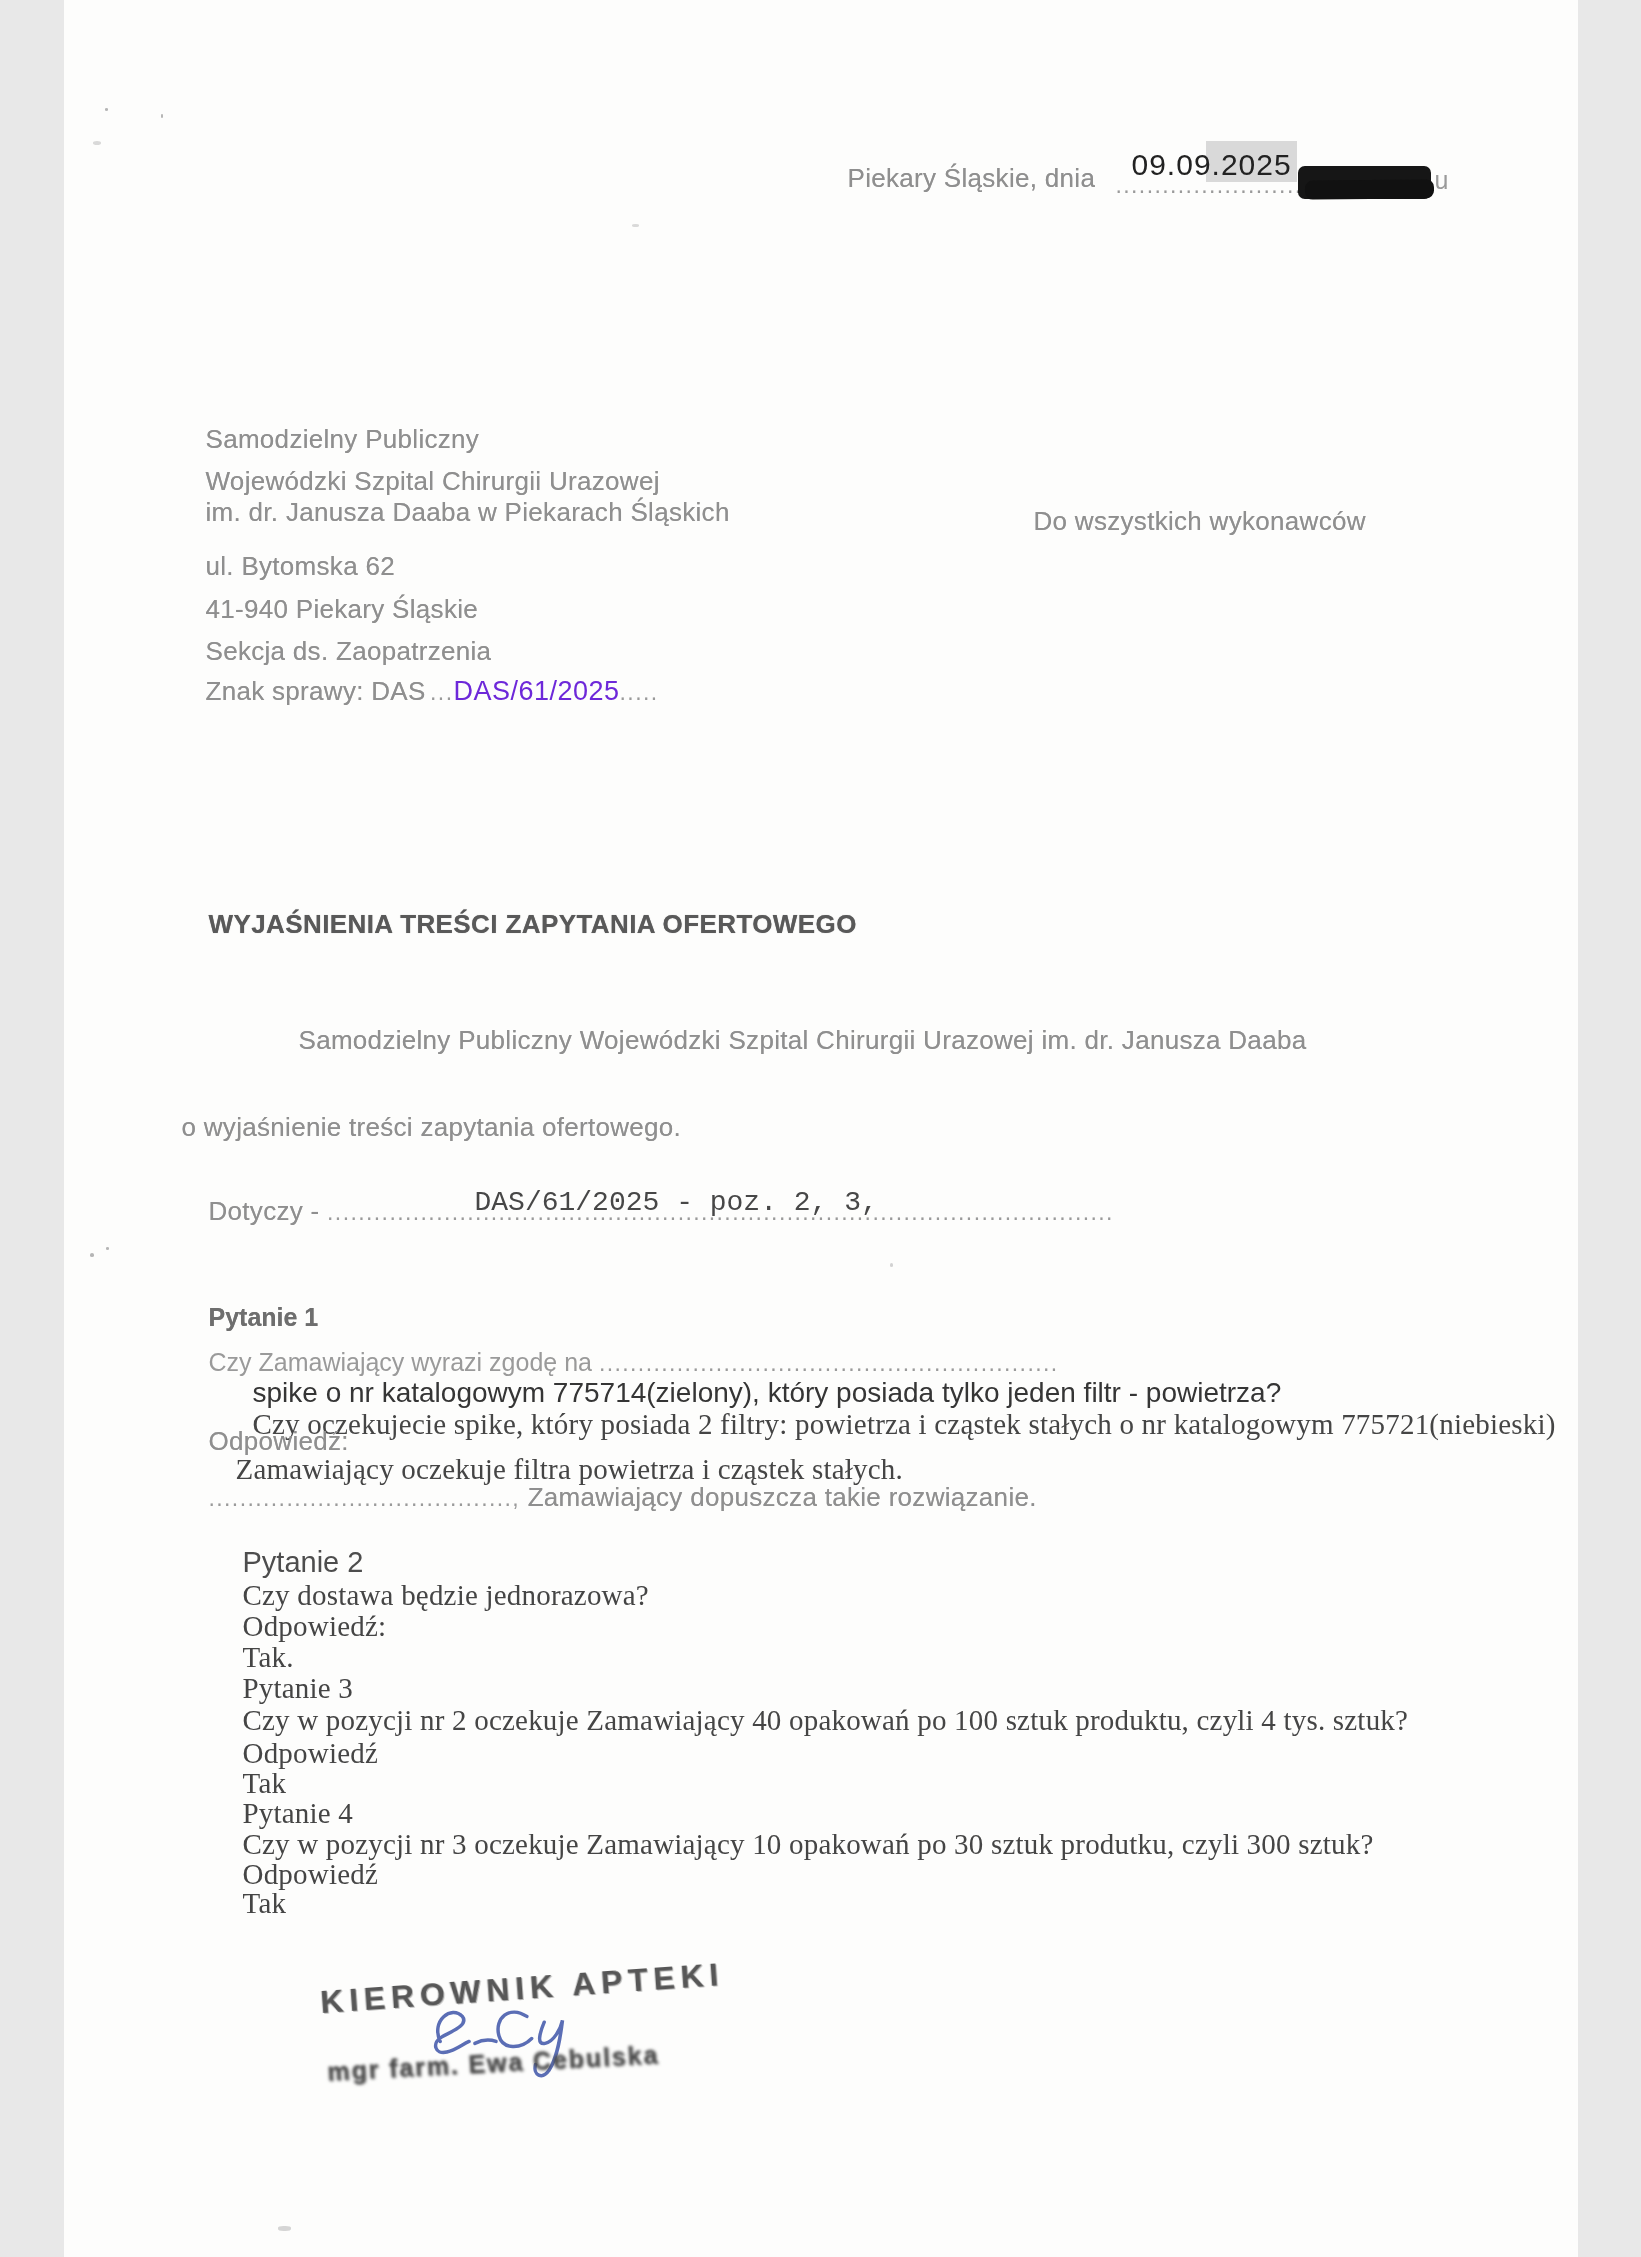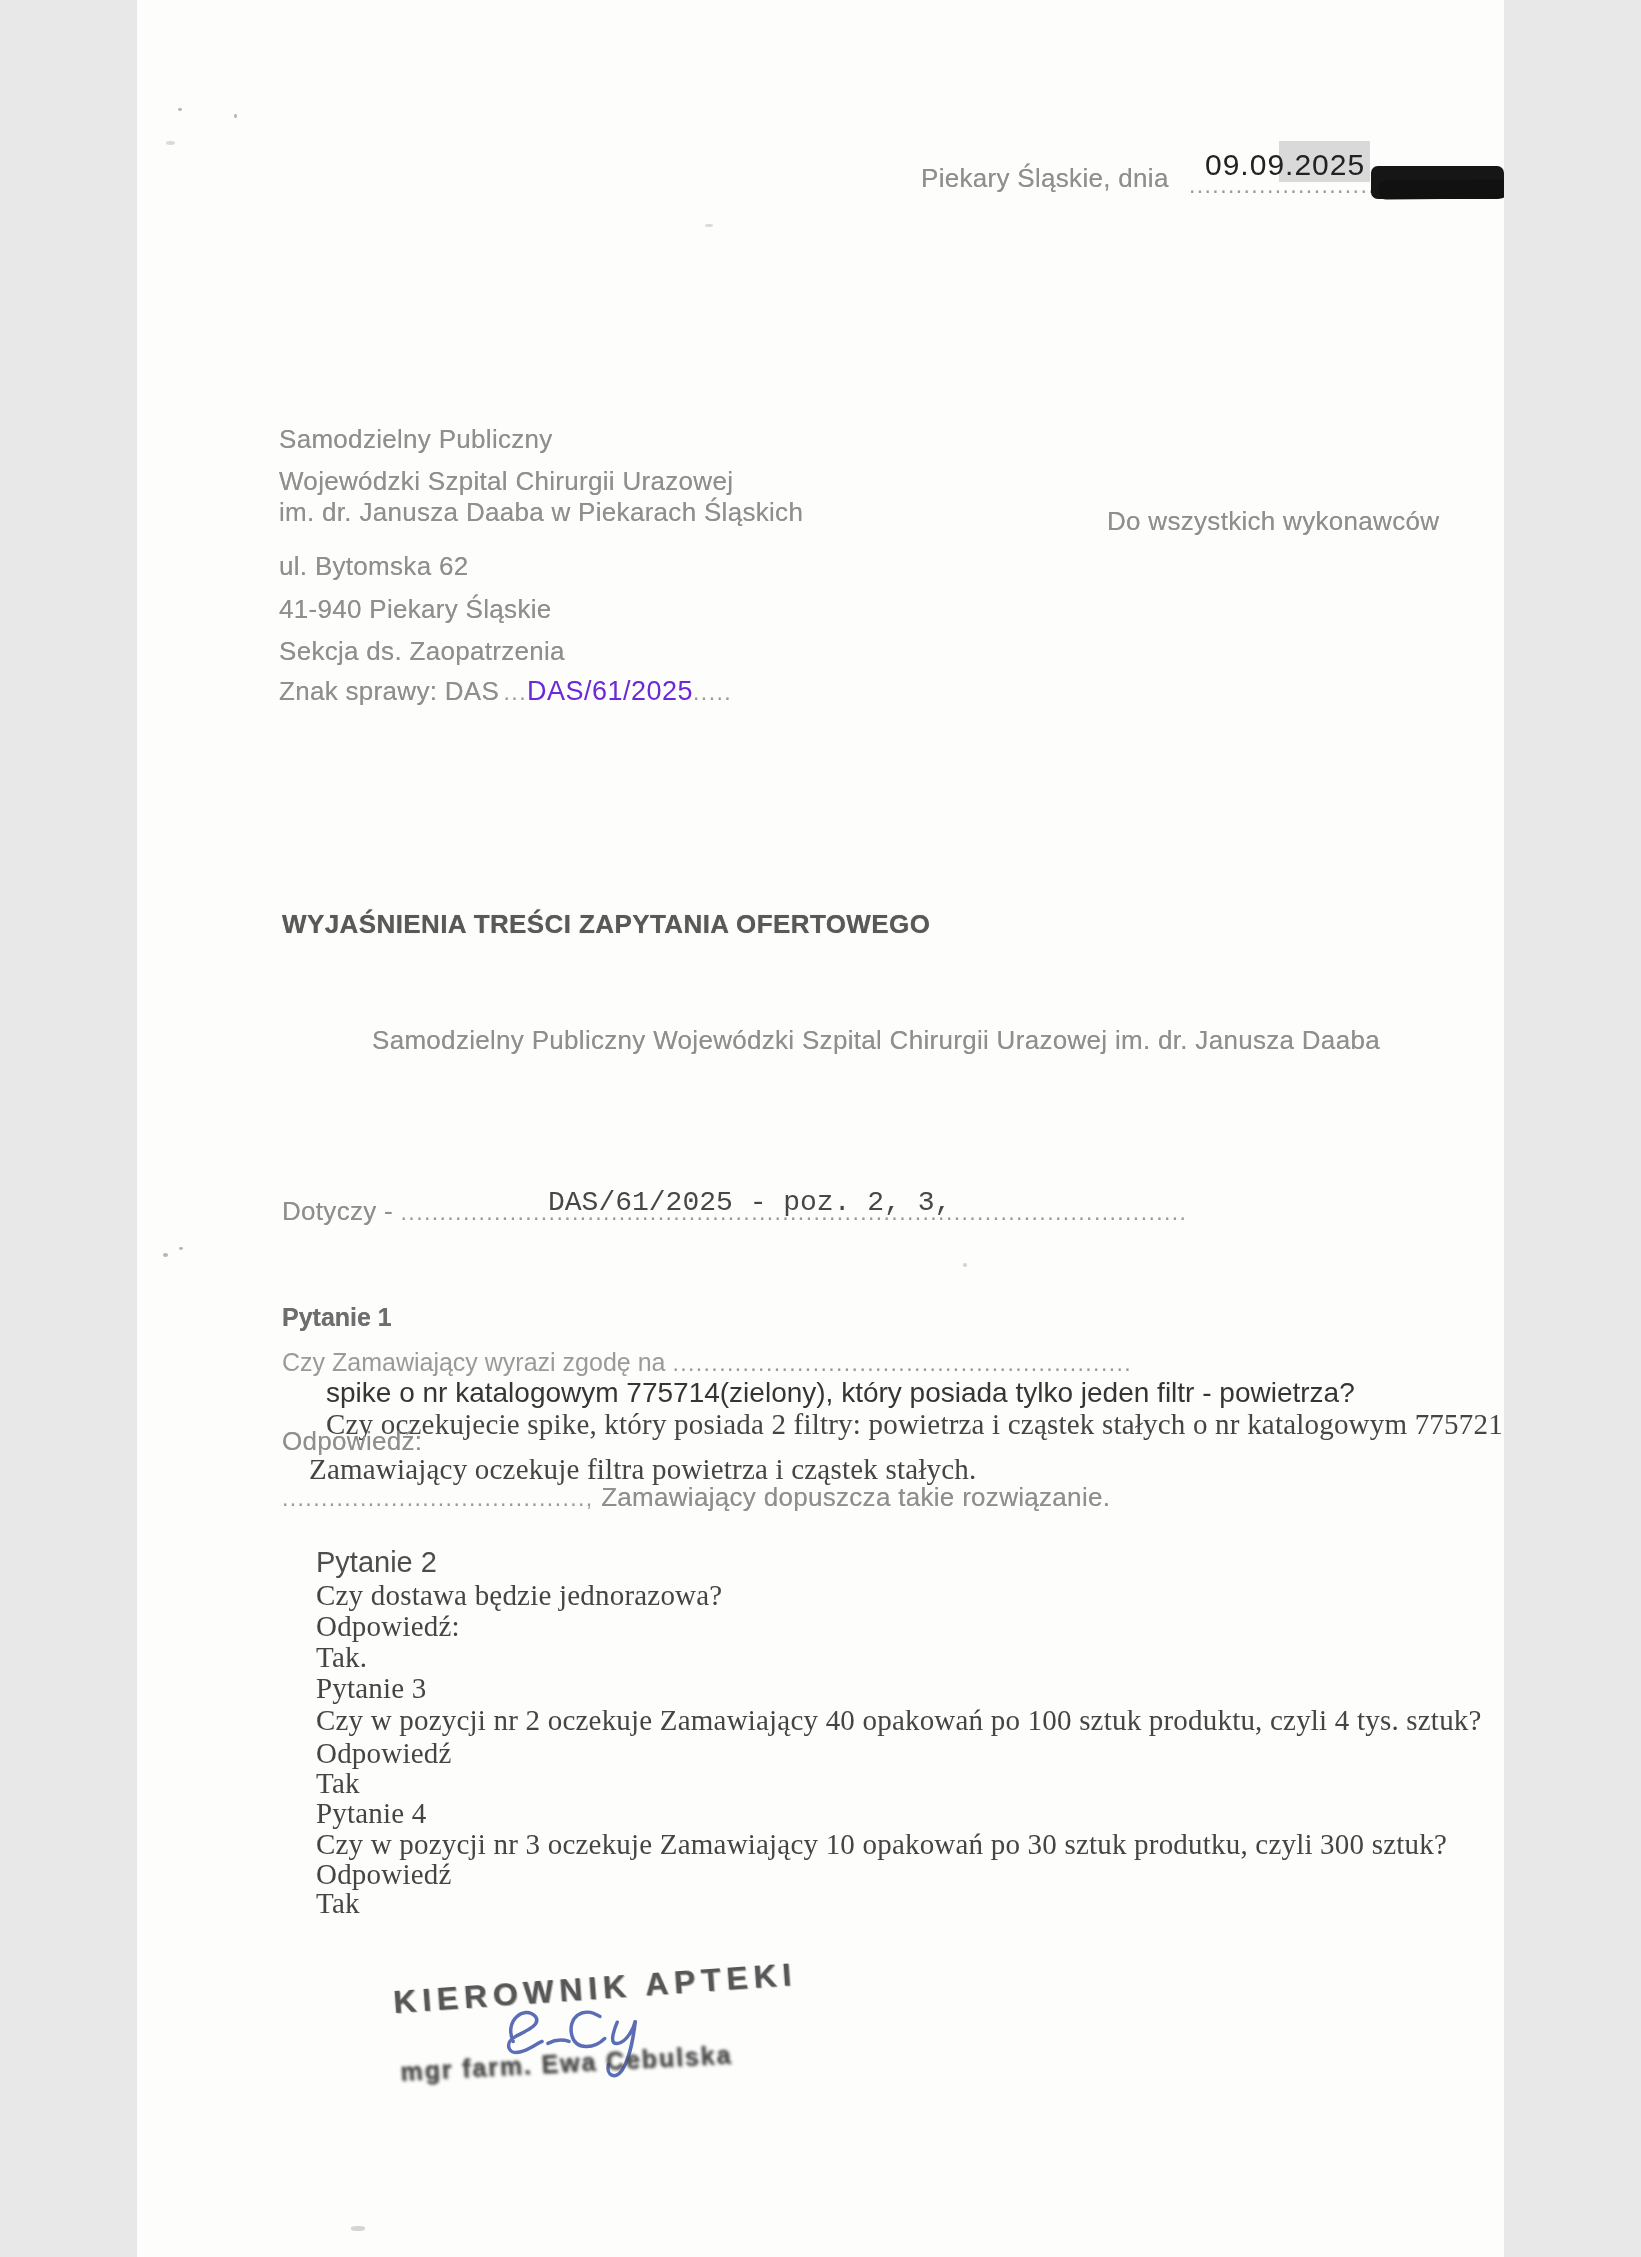--- a/index.html
+++ b/index.html
@@ -1,18 +1,18 @@
 <!DOCTYPE html>
 <html><head>
 <meta charset="utf-8">
 <style>
   html,body{margin:0;padding:0;background:#e8e8e8;}
   .page{
     position:relative;
-    width:1367px;height:2257px;
+    width:1514px;height:2257px;
     margin:0 auto;
     background:#fdfdfc;
     overflow:hidden;
     font-family:"Liberation Sans",sans-serif;
   }
   .abs{position:absolute;line-height:1.15;white-space:nowrap;}
   
   .print{color:#8f8f8f;font-size:26px;letter-spacing:0.3px;text-shadow:0 0 0.6px rgba(140,140,140,.7);}
   .print-sm{color:#9a9a9a;font-size:25px;}
   .dots{color:#9a9a9a;letter-spacing:1.4px;font-size:23px;}
@@ -71,20 +71,21 @@
   <div class="abs" style="left:142px;top:676px;">
     <span class="print">Znak sprawy: DAS</span>
     <span class="dots">...</span><span class="case-value">DAS/61/2025</span><span class="dots">.....</span>
   </div>
 
   <div class="abs print" style="left:970px;top:507px;">Do wszystkich wykonawców</div>
 
   <div class="abs print" style="left:235px;top:1026px;">Samodzielny Publiczny Wojewódzki Szpital Chirurgii Urazowej im. dr. Janusza Daaba</div>
 
   <div class="abs doc-title" style="left:145px;top:910px;">WYJAŚNIENIA TREŚCI ZAPYTANIA OFERTOWEGO</div>
+  <div class="abs print" style="left:118px;top:1113px;">o wyjaśnienie treści zapytania ofertowego.</div>
 
   <div class="abs" style="left:145px;top:1197px;">
     <span class="print">Dotyczy - </span><span class="dots">.....................................................................................................</span>
     <span class="abs overlay-value" style="left:266px;top:-9.7px;">DAS/61/2025 - poz. 2, 3,</span>
   </div>
 
   <div class="abs q-heading" style="left:145px;top:1303px;">Pytanie 1</div>
   <div class="abs" style="left:145px;top:1348px;">
     <span class="print-sm">Czy Zamawiający wyrazi zgodę na </span><span class="dots">...........................................................</span>
   </div>

